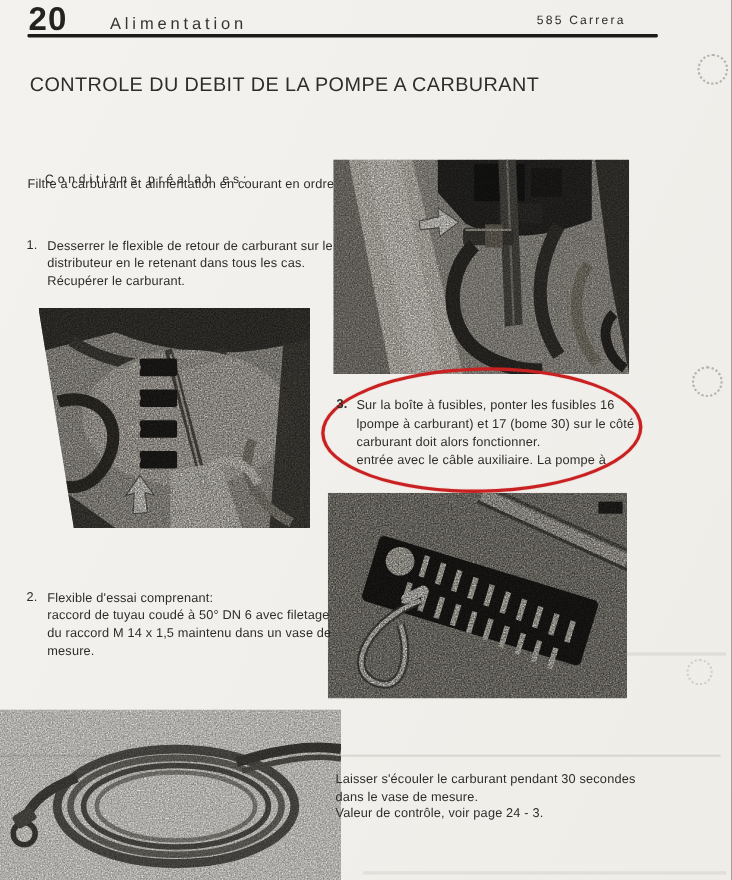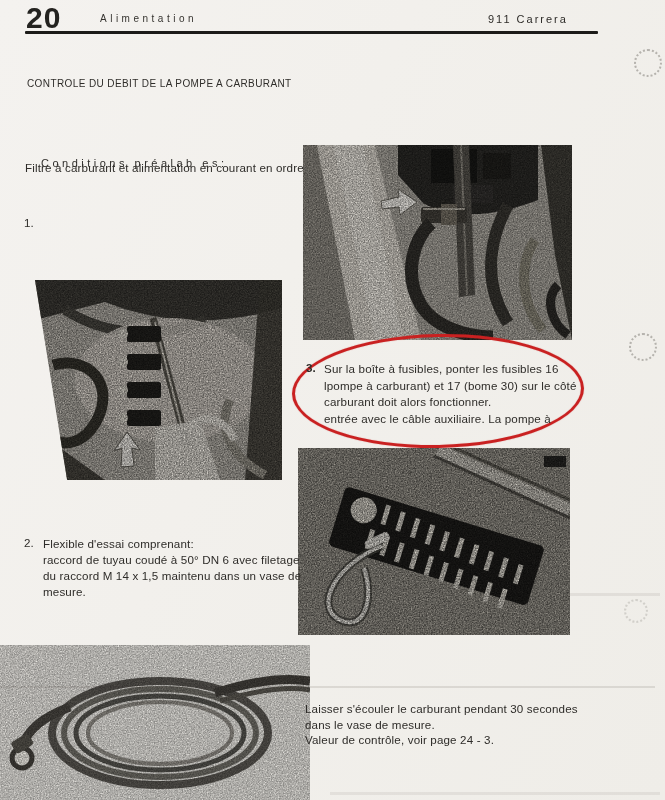--- a/index.html
+++ b/index.html
@@ -4,24 +4,24 @@
 <style>
   html,body{margin:0;padding:0;background:#888;}
   .page{
     position:relative;width:665px;height:800px;overflow:hidden;
     background:linear-gradient(115deg,#f4f2ef 0%,#f2f0ec 40%,#efede8 100%);
     font-family:"Liberation Sans", sans-serif;
     color:#2d2b28;
   }
   .abs{position:absolute;}
   .hdr-num{left:26px;top:1px;font-size:30px;font-weight:bold;letter-spacing:1px;color:#242320;}
-  .hdr-section{left:100px;top:13px;font-size:10px;letter-spacing:3.5px;color:#35332f;}
+  .hdr-section{left:100px;top:13px;font-size:15px;letter-spacing:3.5px;color:#35332f;}
   .hdr-model{left:488px;top:13px;font-size:11px;letter-spacing:2px;color:#2e2c29;}
   .hdr-rule{left:25px;top:31px;width:573px;height:3px;background:#1c1b19;border-radius:1px;}
-  .doc-title{left:27px;top:78px;font-size:10px;letter-spacing:.4px;color:#2f2d2a;}
+  .doc-title{left:27px;top:67px;font-size:18px;letter-spacing:.4px;color:#2f2d2a;}
   .cond-head{left:41px;top:129px;font-size:11px;letter-spacing:3.5px;color:#2f2d2a;margin-top:28px;}
   .body-txt{font-size:11.6px;line-height:16.2px;letter-spacing:.15px;color:#2e2c29;white-space:nowrap;}
   .step-num{position:absolute;font-size:11.6px;letter-spacing:.15px;color:#2e2c29;}
   .photo{overflow:hidden;}
   .photo svg{display:block;}
   .red-ellipse{
     left:292px;top:334px;width:286px;height:108px;
     border:3.5px solid #c92121;border-radius:50%;
     transform:rotate(-1.2deg);
     box-shadow:0 0 1px rgba(201,33,33,.55), inset 0 0 1px rgba(201,33,33,.45);
@@ -38,29 +38,34 @@
       <feTurbulence type="fractalNoise" baseFrequency="0.75" numOctaves="2" seed="7" stitchTiles="stitch"></feTurbulence>
       <feColorMatrix type="matrix" values="0 0 0 0 0  0 0 0 0 0  0 0 0 0 0  0.85 0.85 0.85 0 -0.62"></feColorMatrix>
     </filter>
   </defs>
 </svg>
 
 <div class="page">
 
   <div class="abs hdr-num">20</div>
   <div class="abs hdr-section">Alimentation</div>
-  <div class="abs hdr-model">911 Carrera</div>
+  <div class="abs hdr-model">585 Carrera</div>
   <div class="abs hdr-rule"></div>
 
   <div class="abs doc-title">CONTROLE DU DEBIT DE LA POMPE A CARBURANT</div>
 
   <div class="abs cond-head">Conditions préalab es:</div>
   <div class="abs body-txt" style="left:25px;top:160px;">Filtre à carburant et alimentation en courant en ordre.</div>
 
   <div class="step-num" style="left:24px;top:216px;">1.</div>
+  <div class="abs body-txt" style="left:43px;top:216px;">
+    <div>Desserrer le flexible de retour de carburant sur le</div>
+    <div>distributeur en le retenant dans tous les cas.</div>
+    <div>Récupérer le carburant.</div>
+  </div>
 
   <div class="abs photo" style="left:303px;top:145px;width:269px;height:195px;">
     <svg width="269" height="195" viewBox="0 0 269 195" preserveAspectRatio="none">
       <rect width="269" height="195" fill="#aaa69e"></rect>
       <polygon points="0,0 14,0 52,195 0,195" fill="#8f8b83"></polygon>
       <polygon points="14,0 72,0 118,195 52,195" fill="#dcd7ce"></polygon>
       <polygon points="30,0 60,0 100,195 72,195" fill="#ebe7df" opacity=".85"></polygon>
       <path d="M95,0 L235,0 L235,55 C190,72 150,75 120,58 L95,30 Z" fill="#2c2b28"></path>
       <rect x="128" y="4" width="46" height="34" fill="#191917"></rect>
       <rect x="180" y="8" width="28" height="26" fill="#21201d"></rect>

